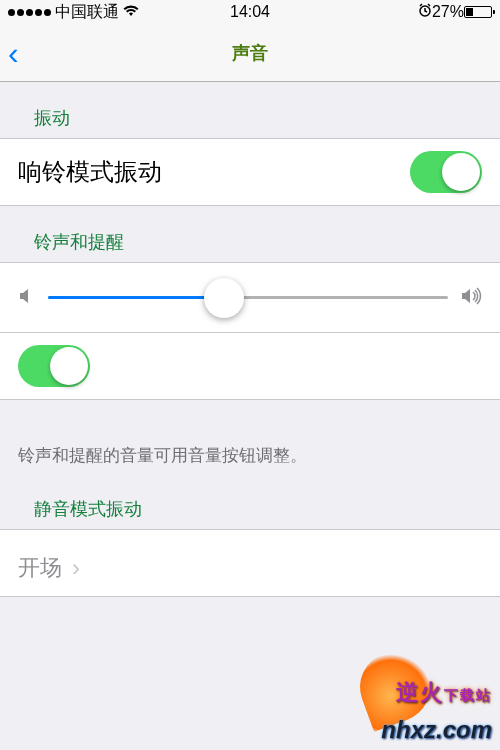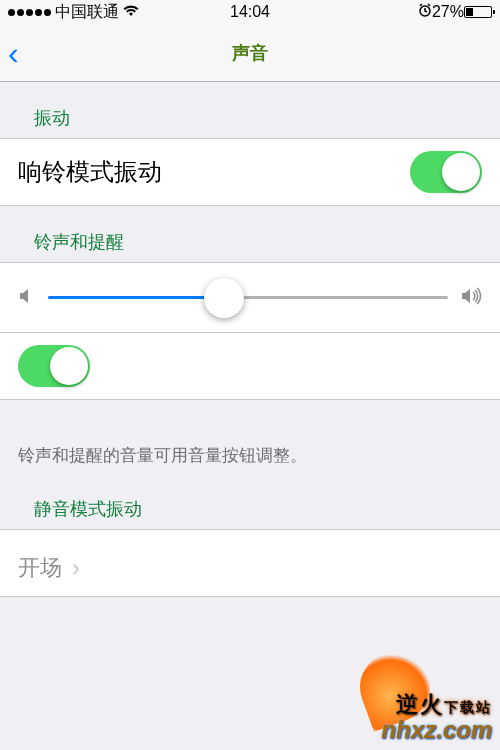--- a/index.html
+++ b/index.html
@@ -29,22 +29,22 @@
   .toggle.on { background:#4cd964; }
   .toggle .knob { position:absolute; top:2px; width:38px; height:38px; background:#fff; border-radius:50%; box-shadow:0 2px 4px rgba(0,0,0,0.3); }
   .toggle.on .knob { right:2px; }
   .slider-cell { display:flex; align-items:center; padding:0 18px; height:70px; gap:12px; border-bottom:1px solid #c8c7cc; }
   .slider-track { flex:1; height:3px; background:#b2b2b2; position:relative; border-radius:2px; }
   .slider-fill { position:absolute; left:0; top:0; bottom:0; background:#007aff; border-radius:2px; }
   .slider-thumb { position:absolute; top:50%; width:40px; height:40px; background:#fff; border-radius:50%; box-shadow:0 2px 6px rgba(0,0,0,0.35); transform:translate(-50%,-50%); }
   .speaker-icon { color:#8e8e93; }
   .watermark { position:absolute; right:0; bottom:0; width:150px; pointer-events:none; opacity:0.95; }
   .watermark .flame { width:70px; height:70px; background:radial-gradient(circle at 40% 60%, #ffb347, #ff6a00 60%, transparent 70%); border-radius:50% 50% 50% 0; transform:rotate(-20deg); position:absolute; right:70px; bottom:28px; }
-  .watermark .txt { position:absolute; right:8px; bottom:30px; color:#000000; font-size:22px; font-weight:700; text-shadow:0 0 4px #ff6a00, 1px 1px 2px #000; letter-spacing:2px; }
-  .watermark .url { position:absolute; right:8px; bottom:6px; color:#a16207; font-size:24px; font-weight:700; font-style:italic; text-shadow:0 0 3px #4cb6ff, 1px 1px 2px #004; }
+  .watermark .txt { position:absolute; right:8px; bottom:42px; color:#a21caf; font-size:22px; font-weight:700; text-shadow:0 0 4px #ff6a00, 1px 1px 2px #000; letter-spacing:2px; }
+  .watermark .url { position:absolute; right:8px; bottom:6px; color:#0f172a; font-size:24px; font-weight:700; font-style:italic; text-shadow:0 0 3px #4cb6ff, 1px 1px 2px #004; }
 </style>
 </head>
 <body>
 
 <div class="status-bar">
   <div class="status-left">
     <span class="signal-dots">
       <span class="dot"></span>
         <span class="dot"></span>
         <span class="dot"></span>

